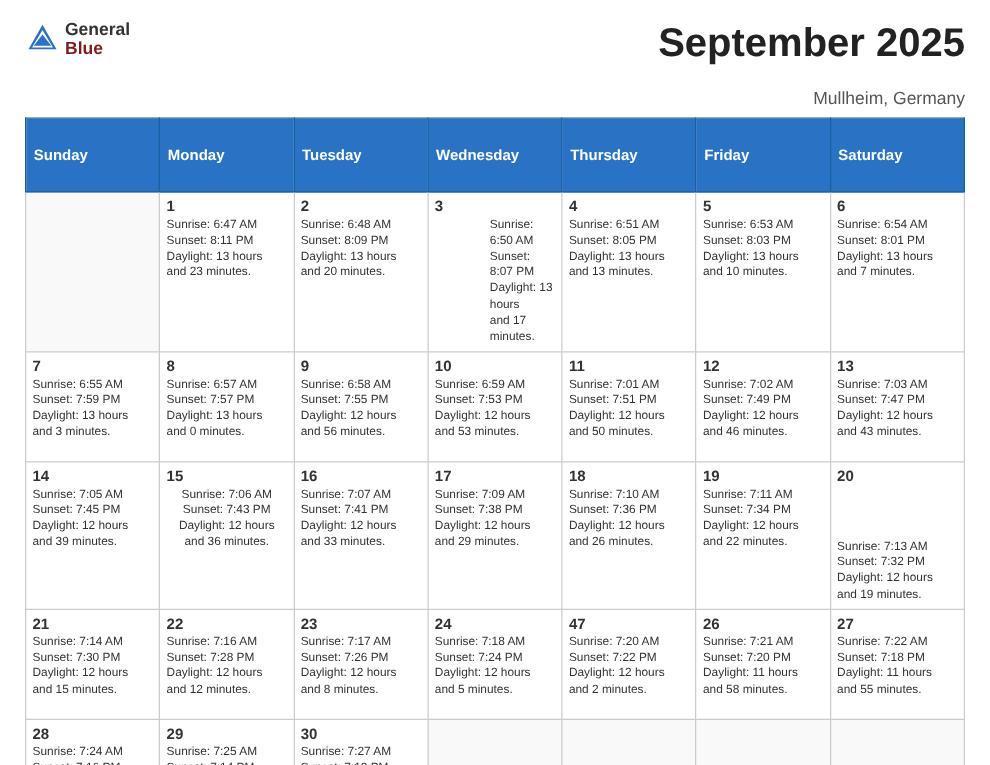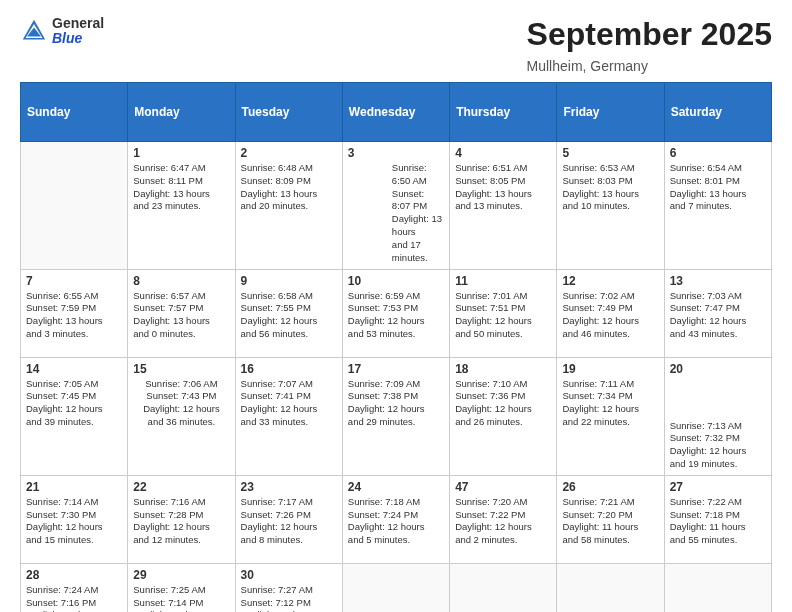--- a/index.html
+++ b/index.html
@@ -29,37 +29,37 @@
       gap: 4px;
     }
     .logo-text {
       display: flex;
       flex-direction: column;
       font-size: 14px;
       font-weight: bold;
       line-height: 1.1;
     }
     .logo-general { color: #333; }
-    .logo-blue { color: #1d4ed8; font-style: italic; }
+    .logo-blue { color: #7f1d1d; }
     .logo-icon {
       width: 28px;
       height: 28px;
     }
     .title-section {
-      text-align: left;
+      text-align: right;
     }
     .month-title {
       font-size: 32px;
       font-weight: bold;
       color: #222;
     }
     .location {
       font-size: 14px;
       color: #555;
-      margin-top: 5px;
+      margin-top: 17px;
     }
     .calendar {
       flex: 1;
       border: 1px solid #ccc;
       border-collapse: collapse;
       width: 100%;
       table-layout: fixed;
     }
     .calendar th {
       background-color: #2a72c3;

